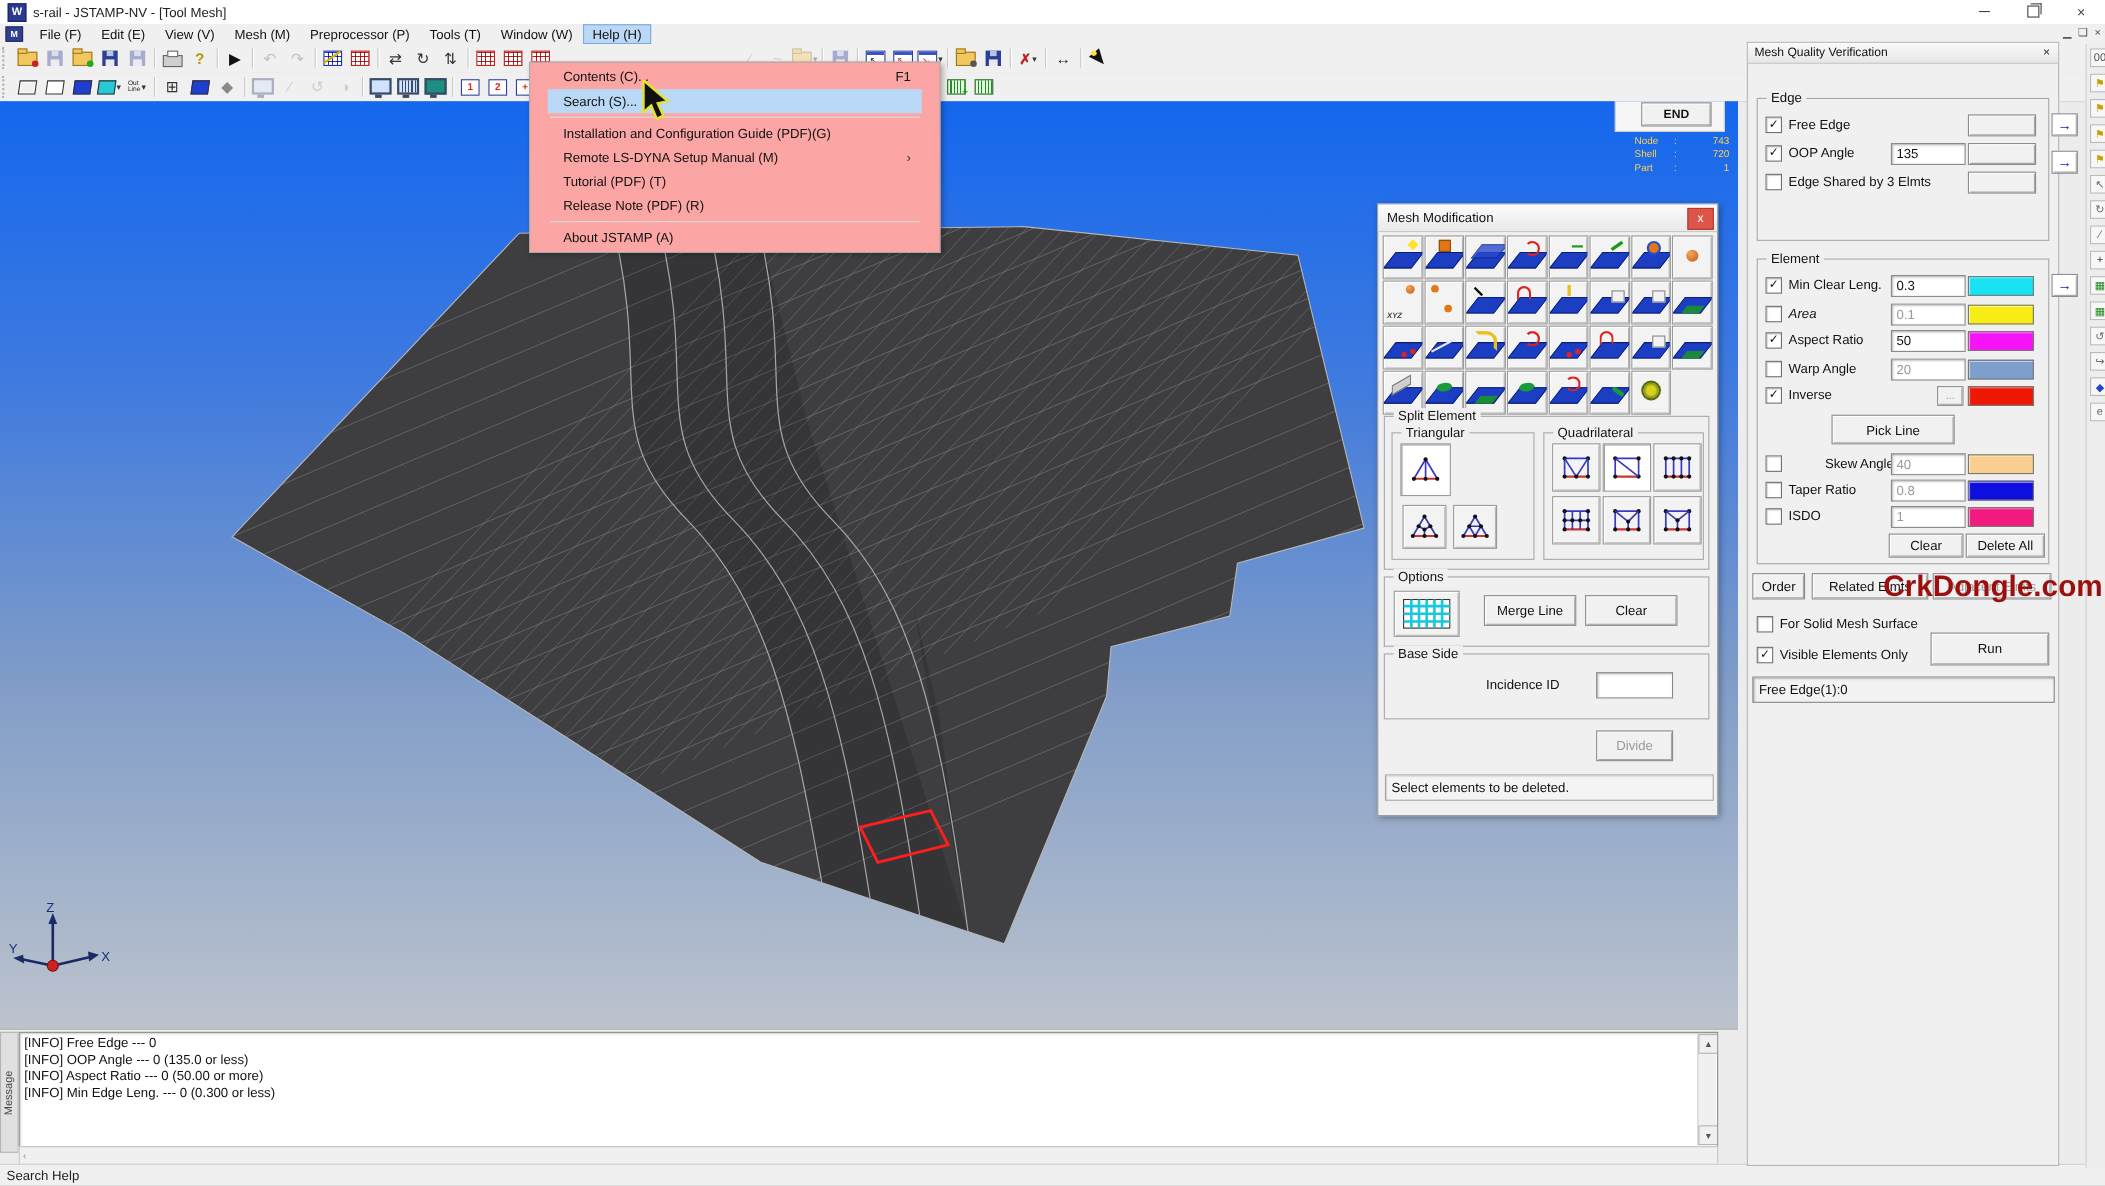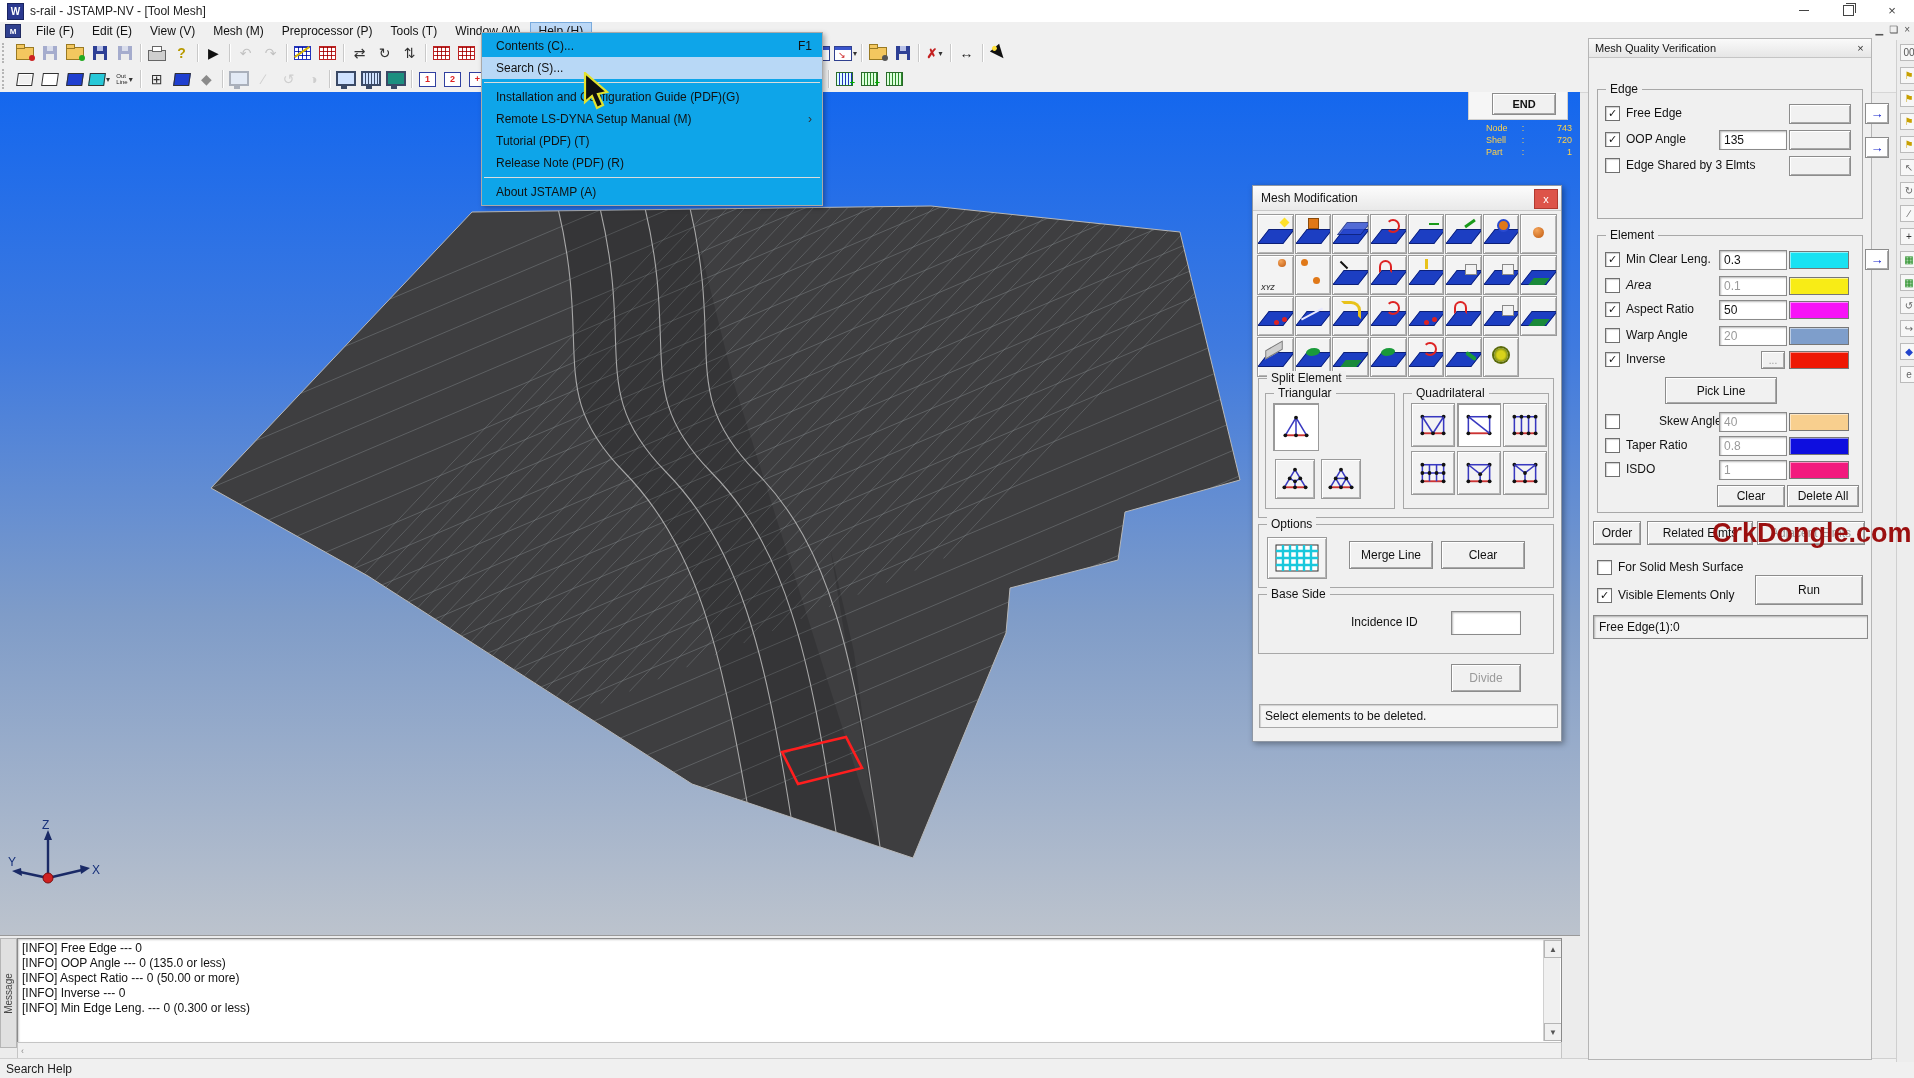--- a/index.html
+++ b/index.html
@@ -117,21 +117,21 @@
   #msg-tab{position:absolute;left:0;top:2px;width:15px;height:108px;background:#e0e0e0;border:1px solid #b5b5b5;display:flex;align-items:center;justify-content:center;}
   #msg-tab span{transform:rotate(-90deg);font-size:10px;color:#444;white-space:nowrap;}
   #logbox{position:absolute;left:17px;top:2px;width:1543px;height:103px;background:#fff;border:1px solid #8a8a8a;box-shadow:inset 1px 1px 2px rgba(0,0,0,.2);overflow:hidden;}
   .logline{font-size:12px;line-height:15px;padding-left:4px;color:#111;white-space:pre;}
   #vscroll{position:absolute;right:1px;top:1px;width:16px;height:101px;background:#f0f0f0;border-left:1px solid #d0d0d0;}
   .scr-btn{width:16px;height:16px;background:#f0f0f0;border:1px solid #b5b5b5;display:flex;align-items:center;justify-content:center;font-size:8px;color:#555;}
   #hscroll{position:absolute;left:17px;top:106px;width:1543px;height:15px;background:#f0f0f0;border:1px solid #c5c5c5;display:flex;align-items:center;}
   #statusbar{left:0;top:1058px;width:1914px;height:20px;background:#f0f0f0;border-top:1px solid #d0d0d0;display:flex;align-items:center;}
   #statusbar span{margin-left:6px;font-size:12px;color:#222;}
   
-  #helpmenu{left:481px;top:32px;width:340px;background:#0ea5e9;border:1px solid #a9a9a9;box-shadow:2px 2px 5px rgba(0,0,0,.3);z-index:80;padding:2px 0;}
+  #helpmenu{left:481px;top:56px;width:340px;background:#fca5a5;border:1px solid #a9a9a9;box-shadow:2px 2px 5px rgba(0,0,0,.3);z-index:80;padding:2px 16px;}
   .hm-item{height:22px;display:flex;align-items:center;padding:0 10px 0 14px;font-size:12px;color:#111;position:relative;}
   .hm-item.hl{background:#b8d8f6;}
   .hm-short{margin-left:auto;font-size:12px;color:#111;}
   .hm-sub{margin-left:auto;font-size:12px;color:#333;}
   .hm-sep{height:1px;background:#dcdcdc;margin:3px 2px;}
   #cursor{left:583px;top:72px;z-index:100;}
 </style>
 </head>
 <body>
 
@@ -494,21 +494,20 @@
 
   <div class="abs" id="logpane">
     <div id="msg-tab">
         <span>Message</span>
       </div>
     <div id="logbox">
       <div id="loglines" style="padding-top:2px;">
           <div class="logline">[INFO] Free Edge --- 0</div>
           <div class="logline">[INFO] OOP Angle --- 0 (135.0 or less)</div>
           <div class="logline">[INFO] Aspect Ratio --- 0 (50.00 or more)</div>
-          <div class="logline">[INFO] Inverse --- 0</div>
           <div class="logline">[INFO] Min Edge Leng. --- 0 (0.300 or less)</div>
         </div>
       <div id="vscroll">
         <div class="scr-btn" style="position:absolute;top:0;">▲</div>
         <div class="scr-btn" style="position:absolute;bottom:0;">▼</div>
       </div>
     </div>
     <div id="hscroll">
       <span style="margin-left:3px;font-size:9px;color:#888;">‹</span>
     </div>

